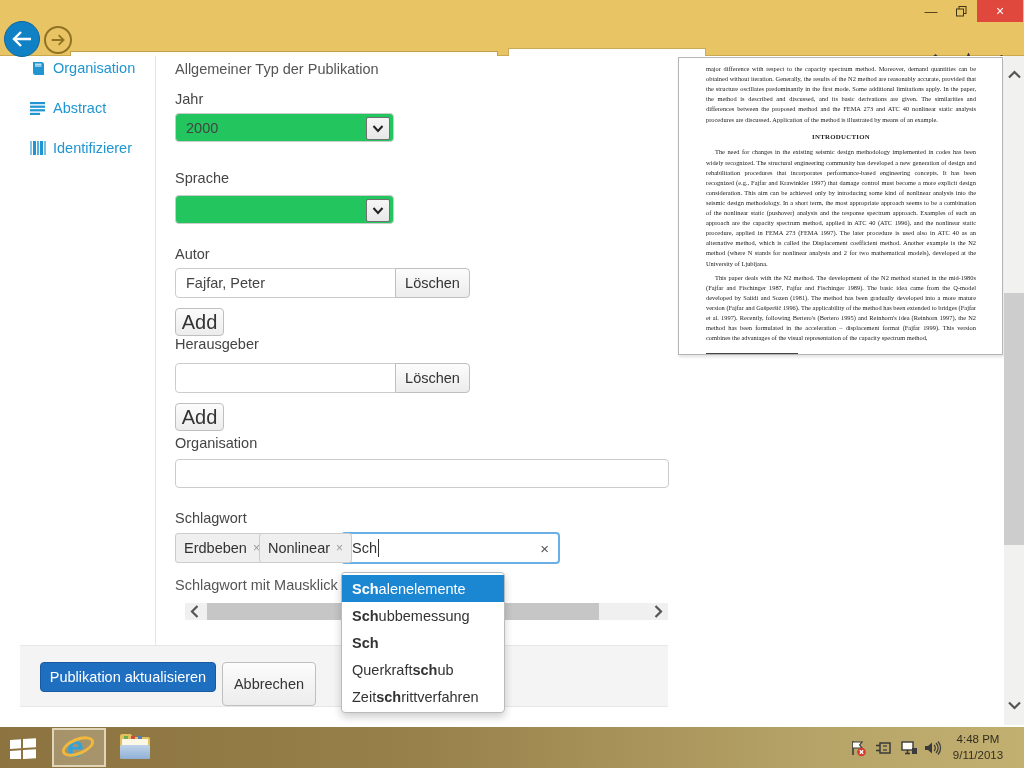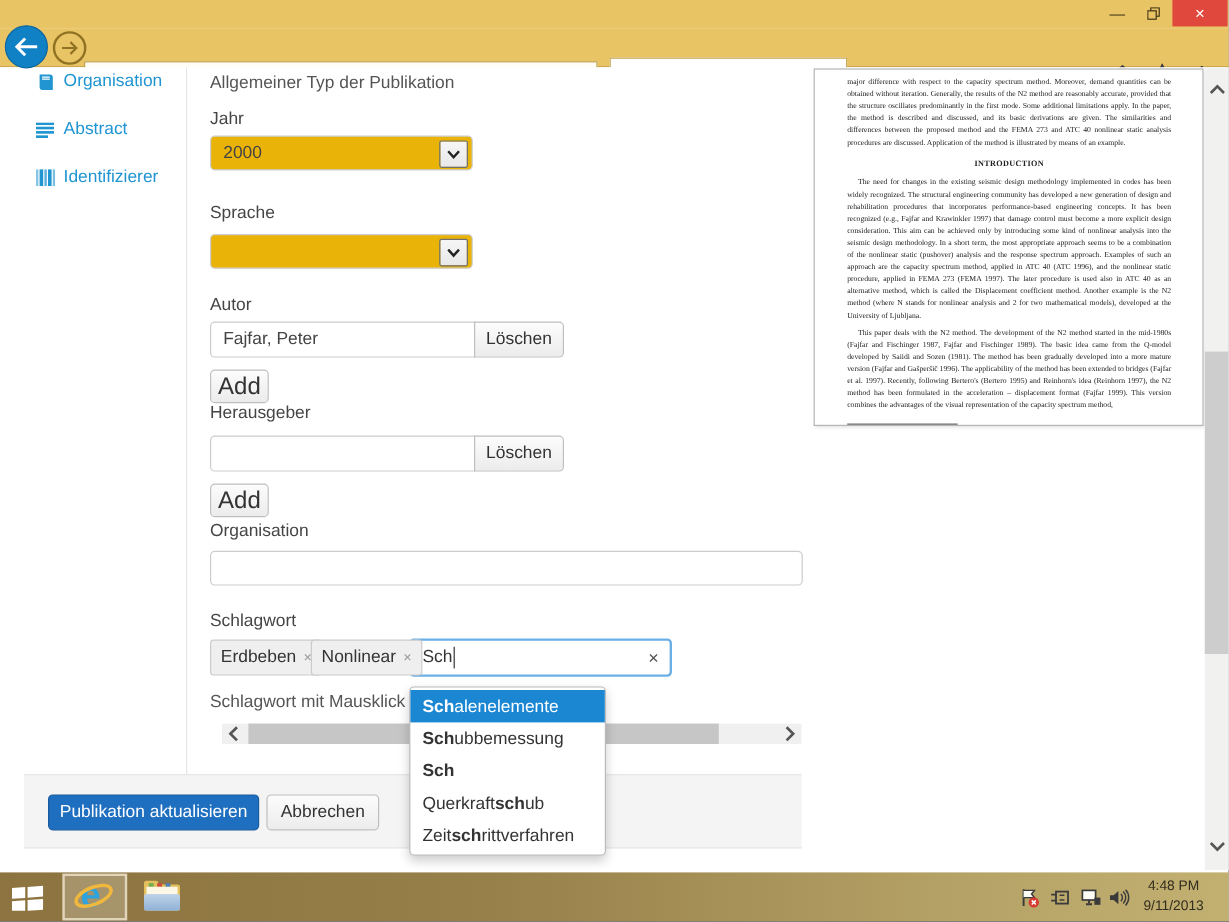--- a/index.html
+++ b/index.html
@@ -25,21 +25,21 @@
   #tab .tab-title{font-size:13px;color:#222;white-space:nowrap;overflow:hidden;max-width:150px;}
   #tab .tab-close{color:#888;font-size:13px;margin-left:auto;}
   #chrome-actions{position:absolute;right:12px;top:29px;display:flex;gap:12px;align-items:center;}
   
   #page{position:absolute;left:0;top:56px;width:1024px;height:669px;background:#fff;overflow:hidden;}
   
   .side-item{position:absolute;left:30px;display:flex;align-items:center;gap:7px;color:#2095d2;font-size:14.5px;cursor:pointer;}
   #side-divider{position:absolute;left:155px;top:0;width:1px;height:589px;background:#e5e5e5;}
   
   .flabel{position:absolute;left:175px;font-size:14.5px;color:#454545;}
-  .select{position:absolute;left:175px;width:219px;height:29px;border:1px solid #ccc;border-radius:4px;background:#eab308;box-sizing:border-box;display:flex;align-items:center;padding-left:10px;font-size:14.5px;color:#444;}
+  .select{position:absolute;left:175px;width:219px;height:29px;border:1px solid #ccc;border-radius:4px;background:#22c55e;box-sizing:border-box;display:flex;align-items:center;padding-left:10px;font-size:14.5px;color:#444;}
   .selbox{position:absolute;right:3px;top:3px;width:22px;height:21px;border:1px solid #707070;background:linear-gradient(#f6f6f6,#e8e8e8);display:flex;align-items:center;justify-content:center;border-radius:2px;}
   .tinput{border:1px solid #ccc;border-radius:4px;font-size:14.5px;color:#444;padding:0 10px;box-sizing:border-box;font-family:"Liberation Sans",sans-serif;background:#fff;}
   .group{position:absolute;left:175px;width:295px;height:30px;display:flex;}
   .group input{width:221px;height:30px;border-radius:4px 0 0 4px;border-right:1px solid #ccc;}
   .gbtn{width:75px;height:30px;margin-left:-1px;border:1px solid #bfbfbf;border-radius:0 4px 4px 0;background:linear-gradient(#fcfcfc,#ececec);font-size:14.5px;color:#333;display:flex;align-items:center;justify-content:center;box-sizing:border-box;}
   .addbtn{position:absolute;left:175px;width:49px;height:28px;border:1px solid #bfbfbf;border-radius:4px;background:linear-gradient(#fcfcfc,#ececec);font-size:20px;color:#333;display:flex;align-items:center;justify-content:center;box-sizing:border-box;}
   #org-input{position:absolute;left:175px;top:403px;width:494px;height:29px;}
   
   .tag{position:absolute;top:477px;height:30px;border:1px solid #ccc;border-radius:3px;background:#efefef;display:flex;align-items:center;padding:0 8px;font-size:14.5px;color:#333;gap:6px;box-sizing:border-box;}
   .tag .x{color:#999;font-size:12px;}
@@ -53,21 +53,21 @@
   .sugg b{font-weight:bold;}
   .sugg.active{background:#1b87d3;color:#fff;}
   
   #hscroll{position:absolute;left:185px;top:547px;width:483px;height:17px;background:#f0f0f0;}
   #hthumb{position:absolute;left:22px;top:0;width:392px;height:17px;background:#c6c6c6;}
   .hs-arrow{position:absolute;top:1px;width:15px;height:15px;display:flex;align-items:center;justify-content:center;}
   #hs-left{left:2px;} #hs-right{right:2px;}
   
   #footer{position:absolute;left:20px;top:589px;width:648px;height:62px;background:#f4f4f4;border-top:1px solid #e6e6e6;border-bottom:1px solid #e6e6e6;box-sizing:border-box;}
   #submit-btn{position:absolute;left:20px;top:16px;width:176px;height:30px;background:#1f6fc0;border:1px solid #1a5a9e;border-radius:4px;color:#fff;font-size:14.5px;display:flex;align-items:center;justify-content:center;box-sizing:border-box;}
-  #cancel-btn{position:absolute;left:202px;top:16px;width:94px;height:30px;background:linear-gradient(#fcfcfc,#ececec);border:1px solid #bfbfbf;border-radius:4px;color:#333;font-size:14.5px;display:flex;align-items:center;justify-content:center;box-sizing:border-box;}
+  #cancel-btn{position:absolute;left:202px;top:16px;width:94px;height:44px;background:linear-gradient(#fcfcfc,#ececec);border:1px solid #bfbfbf;border-radius:4px;color:#333;font-size:14.5px;display:flex;align-items:center;justify-content:center;box-sizing:border-box;}
   
   #pdf-card{position:absolute;left:678px;top:1px;width:325px;height:298px;background:#fff;border:1px solid #b5b5b5;box-shadow:1px 2px 3px rgba(0,0,0,.12);box-sizing:border-box;overflow:hidden;}
   #pdf-text{position:absolute;left:27px;top:6px;width:270px;font-family:"Liberation Serif",serif;font-size:6.4px;color:#222;line-height:1.58;text-align:justify;}
   #pdf-text p{margin:0 0 5px 0;}
   #pdf-text p.cont{text-indent:0;}
   #pdf-text p.indent{text-indent:9px;margin-bottom:4px;}
   #pdf-text .heading{text-align:center;font-weight:bold;font-size:6.8px;margin:7px 0 5px 0;letter-spacing:.3px;}
   #foot-rule{width:92px;height:1px;background:#444;margin:10px 0 3px 0;}
   
   #vscroll{position:absolute;left:1004px;top:0;width:20px;height:669px;background:#f1f1ef;}

